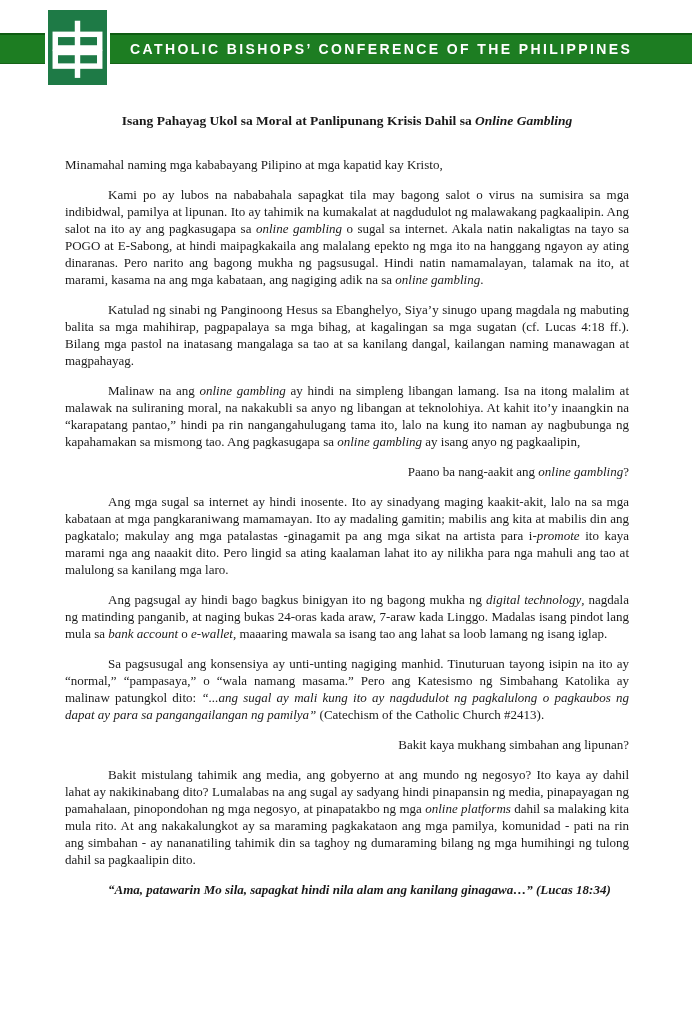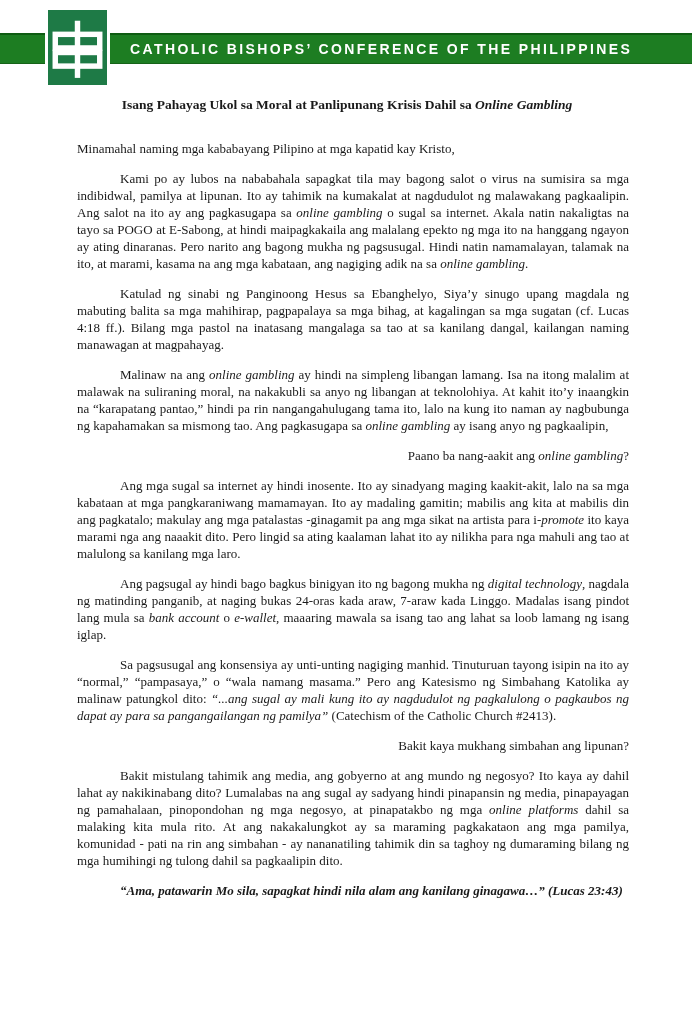--- a/index.html
+++ b/index.html
@@ -22,26 +22,26 @@
     font-weight:bold; font-size:14px; letter-spacing:2.4px;
     white-space:nowrap;
   }
   .logo {
     position:absolute; left:45px; top:7px; width:65px; height:81px;
     background:#1e7a46; border:3px solid #ffffff; box-sizing:border-box;
   }
   .logo svg { display:block; width:100%; height:100%; }
   
   .doc {
-    position:absolute; left:0; top:48px; width:692px;
+    position:absolute; left:0; top:64px; width:692px;
     padding:48px 63px 0 65px; box-sizing:border-box;
     font-size:13px; line-height:17px;
   }
   .title-block { text-align:center; font-weight:bold; font-size:13.5px; line-height:17.5px; margin:0; }
-  .doc p { margin:13px 0 0 12px; }
+  .doc p { margin:13px 0 0 0; }
   p.salutation { margin-top:26px; text-align:left; }
   p.paragraph  { text-align:justify; text-indent:43px; }
   p.heading    { text-align:right; }
   p.quote      { text-indent:43px; font-weight:bold; font-style:italic; text-align:left; }
   .seg-i { font-style:italic; }
 </style>
 </head>
 <body>
 
 <div class="page">
@@ -69,16 +69,16 @@
       <p class="salutation"><span class="">Minamahal naming mga kababayang Pilipino at mga kapatid kay Kristo,</span></p>
       <p class="paragraph"><span class="">Kami po ay lubos na nababahala sapagkat tila may bagong salot o virus na sumisira sa mga indibidwal, pamilya at lipunan.  Ito ay tahimik na kumakalat at nagdudulot ng malawakang pagkaalipin.  Ang salot na ito ay ang pagkasugapa sa </span><span class="seg-i ">online gambling</span><span class=""> o sugal sa internet.  Akala natin nakaligtas na tayo sa POGO at E-Sabong, at hindi maipagkakaila ang malalang epekto ng mga ito na hanggang ngayon ay ating dinaranas.  Pero narito ang bagong mukha ng pagsusugal.  Hindi natin namamalayan, talamak na ito, at marami, kasama na ang mga kabataan, ang nagiging adik na sa </span><span class="seg-i ">online gambling</span><span class="">.</span></p>
       <p class="paragraph"><span class="">Katulad ng sinabi ng Panginoong Hesus sa Ebanghelyo, Siya’y sinugo upang magdala ng mabuting balita sa mga mahihirap, pagpapalaya sa mga bihag, at kagalingan sa mga sugatan  (cf. Lucas 4:18 ff.).  Bilang mga pastol na inatasang mangalaga sa tao at sa kanilang dangal, kailangan naming manawagan at magpahayag.</span></p>
       <p class="paragraph"><span class="">Malinaw na ang </span><span class="seg-i ">online gambling</span><span class=""> ay hindi na simpleng libangan lamang. Isa na itong malalim at malawak na suliraning moral, na nakakubli sa anyo ng libangan at teknolohiya.  At kahit ito’y inaangkin na “karapatang pantao,” hindi pa rin nangangahulugang tama ito, lalo na kung ito naman ay nagbubunga ng kapahamakan sa mismong tao.   Ang pagkasugapa sa </span><span class="seg-i ">online gambling</span><span class=""> ay isang anyo ng pagkaalipin,</span></p>
       <p class="heading"><span class="">Paano ba nang-aakit ang </span><span class="seg-i ">online gambling</span><span class="">?</span></p>
       <p class="paragraph"><span class="">Ang mga sugal sa internet ay hindi inosente.  Ito ay sinadyang maging kaakit-akit, lalo na sa mga kabataan at mga pangkaraniwang mamamayan. Ito ay madaling gamitin; mabilis ang kita at mabilis din ang pagkatalo; makulay ang mga patalastas  -ginagamit pa ang mga sikat na artista para i-</span><span class="seg-i ">promote</span><span class=""> ito kaya marami nga ang naaakit dito.  Pero lingid sa ating kaalaman lahat ito ay nilikha para nga mahuli ang tao at malulong sa kanilang mga laro.</span></p>
       <p class="paragraph"><span class="">Ang pagsugal ay hindi bago bagkus binigyan ito ng bagong mukha ng </span><span class="seg-i ">digital technology</span><span class="">, nagdala ng matinding panganib, at naging bukas 24-oras kada araw, 7-araw kada Linggo. Madalas isang pindot lang mula sa </span><span class="seg-i ">bank account</span><span class=""> o </span><span class="seg-i ">e-wallet</span><span class="">, maaaring mawala sa isang tao ang lahat sa loob lamang ng isang iglap.</span></p>
       <p class="paragraph"><span class="">Sa pagsusugal ang konsensiya ay unti-unting nagiging manhid.  Tinuturuan tayong isipin na ito ay “normal,” “pampasaya,” o “wala namang masama.” Pero ang Katesismo ng Simbahang Katolika ay malinaw patungkol dito: </span><span class="seg-i ">“...ang sugal ay mali kung ito ay nagdudulot ng pagkalulong o pagkaubos ng dapat ay para sa pangangailangan ng pamilya”</span><span class=""> (Catechism of the Catholic Church #2413).</span></p>
       <p class="heading"><span class="">Bakit kaya mukhang simbahan ang lipunan?</span></p>
       <p class="paragraph"><span class="">Bakit mistulang tahimik ang media, ang gobyerno at ang mundo ng negosyo?  Ito kaya ay dahil lahat ay nakikinabang dito? Lumalabas na ang sugal ay sadyang hindi pinapansin ng media, pinapayagan ng pamahalaan, pinopondohan ng mga negosyo, at pinapatakbo ng mga </span><span class="seg-i ">online platforms</span><span class=""> dahil sa malaking kita mula rito.  At ang nakakalungkot ay sa maraming pagkakataon ang mga pamilya, komunidad  - pati na rin ang simbahan - ay nananatiling tahimik din sa taghoy ng dumaraming bilang ng mga humihingi ng tulong dahil sa pagkaalipin dito.</span></p>
-      <p class="quote"><span class="">“Ama, patawarin Mo sila, sapagkat hindi nila alam ang kanilang ginagawa…” (Lucas 23:43)</span></p>
+      <p class="quote"><span class="">“Ama, patawarin Mo sila, sapagkat hindi nila alam ang kanilang ginagawa…” (Lucas 18:34)</span></p>
     </main>
 
 </div>
 
 </body></html>

